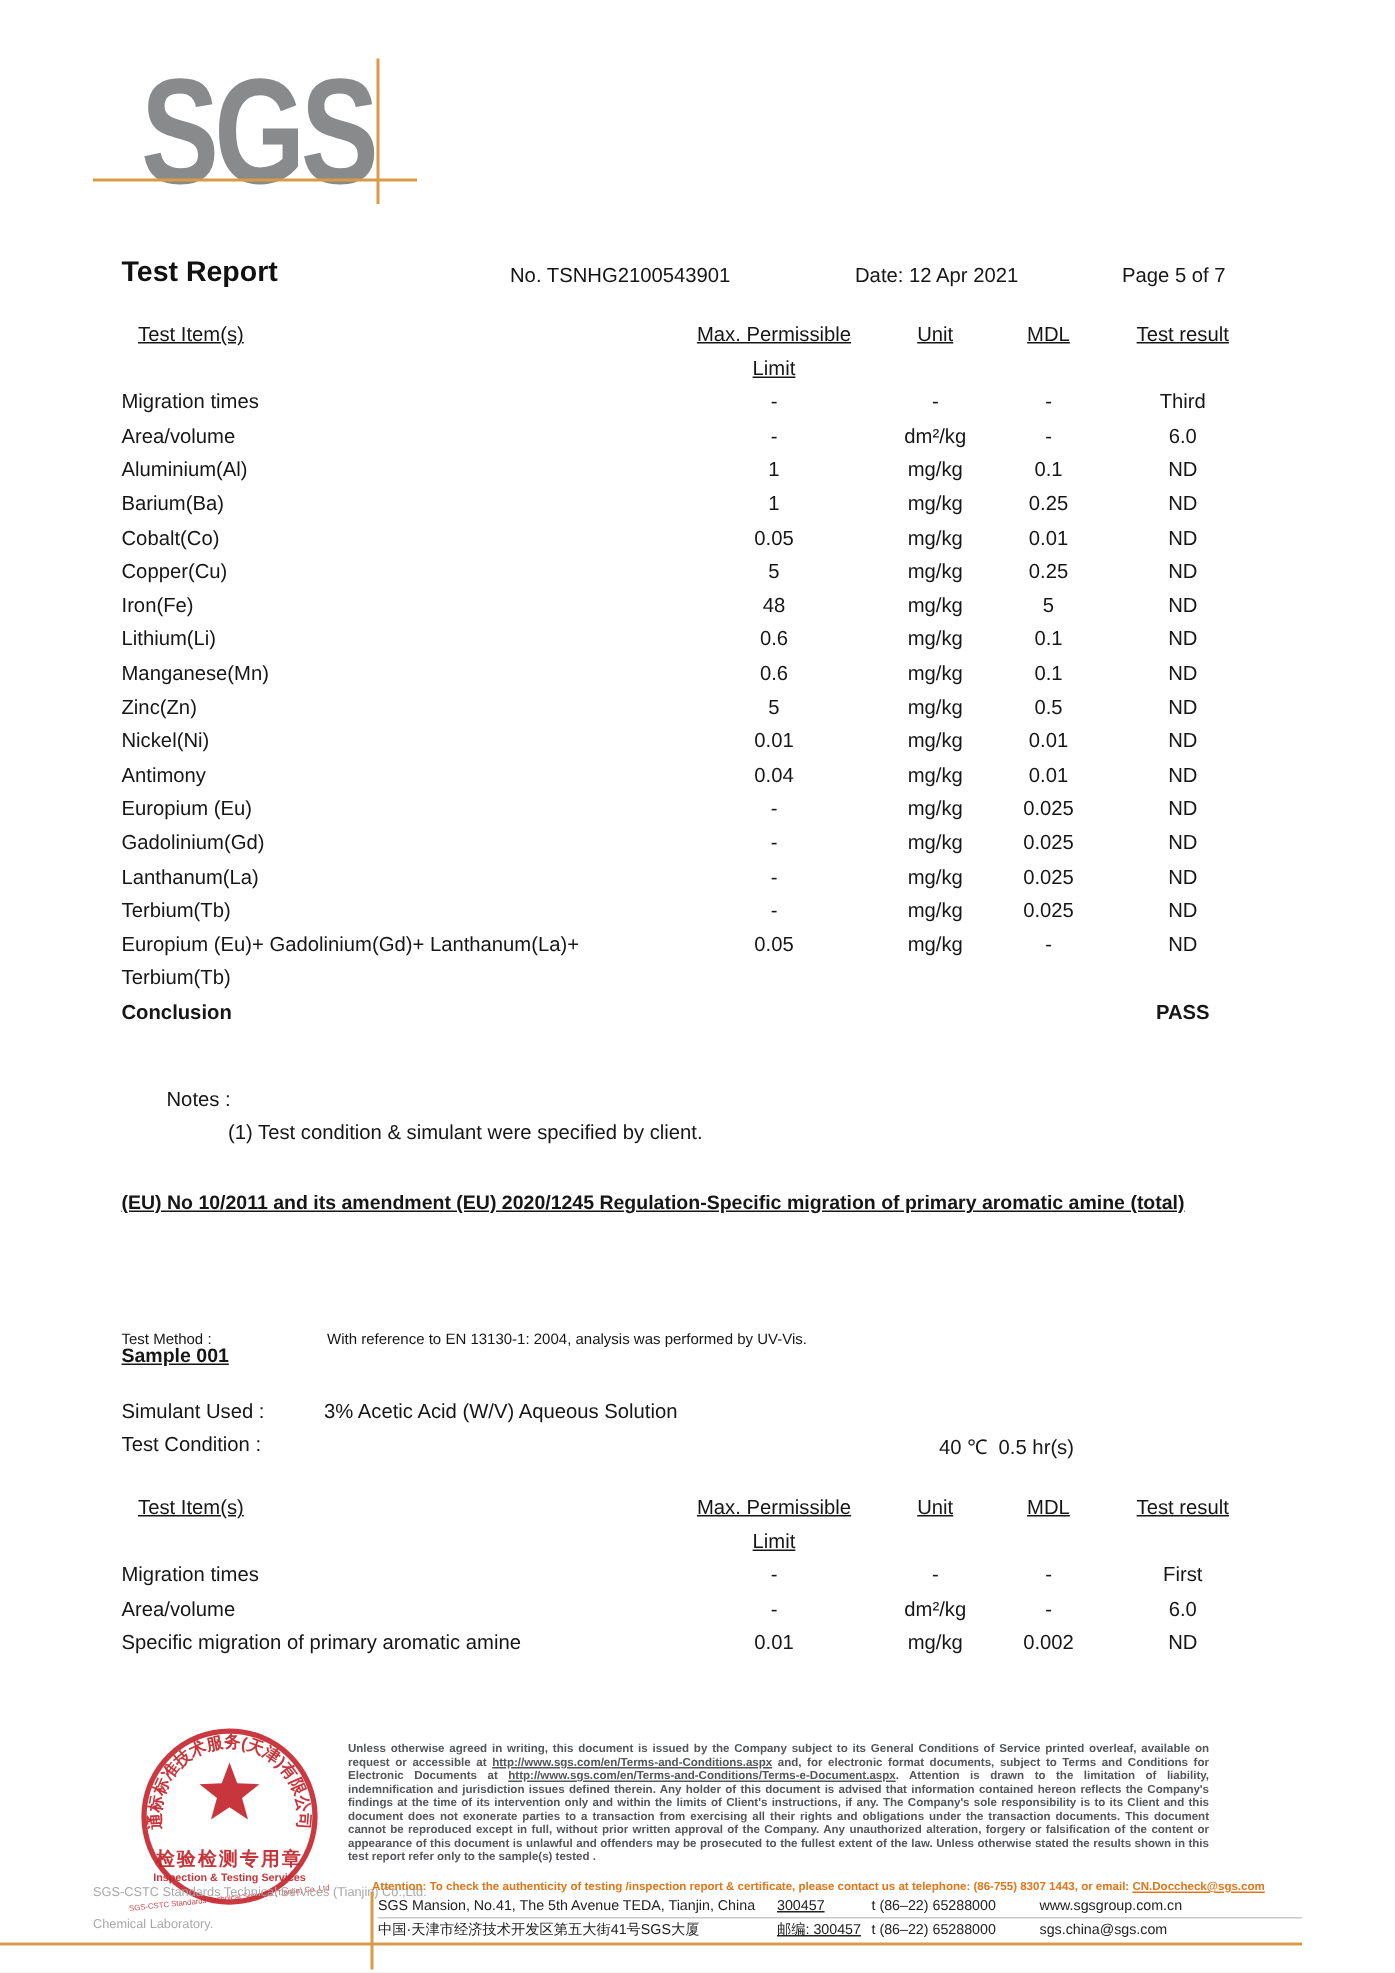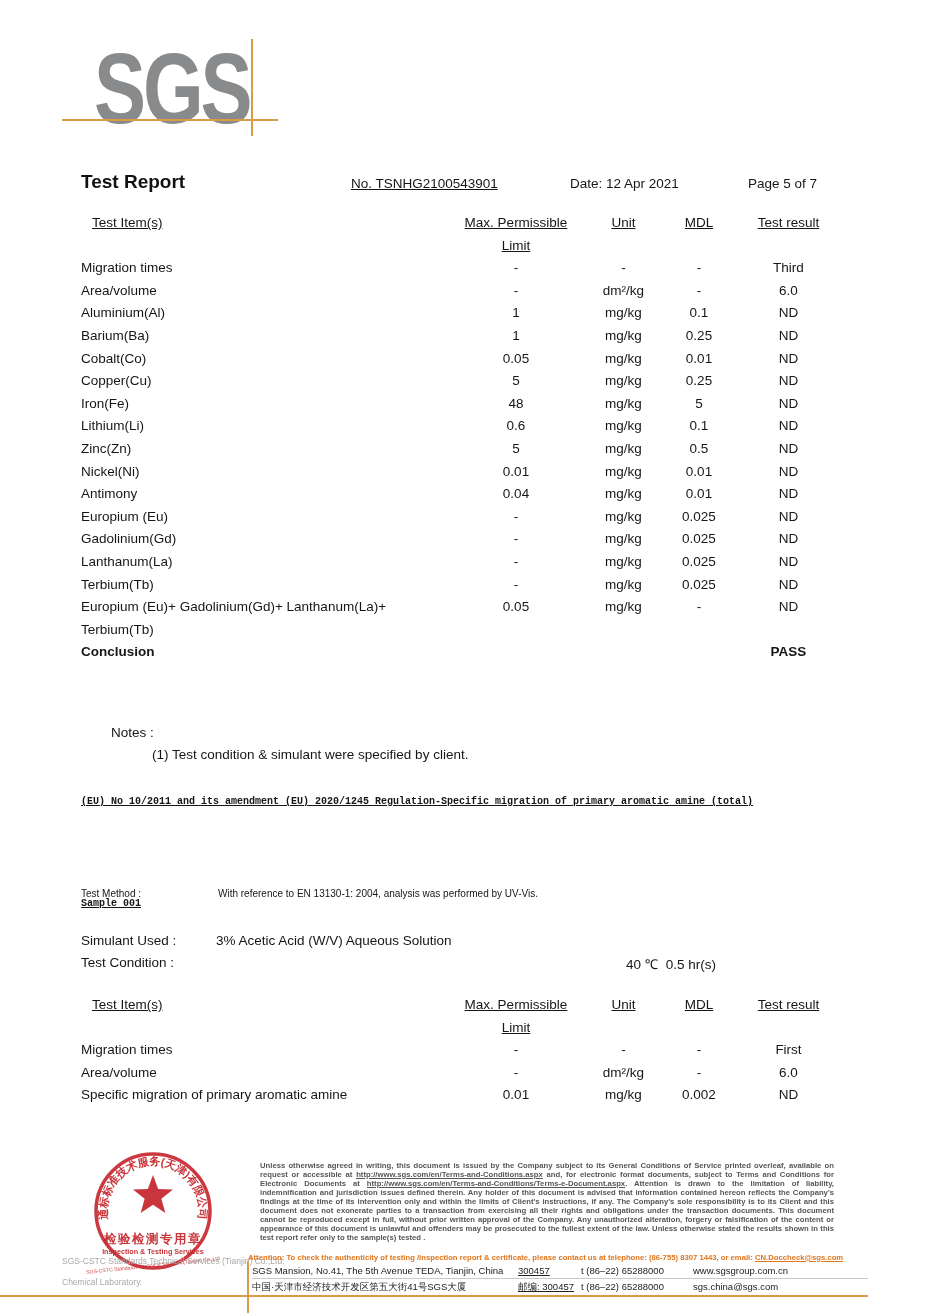--- a/index.html
+++ b/index.html
@@ -19,45 +19,45 @@
   table.report{border-collapse:collapse;table-layout:fixed;width:759px;font-size:13.5px;}
   table.report th,table.report td{padding:0;vertical-align:top;line-height:22.6px;font-weight:normal;}
   table.report .c{text-align:center;}
   table.report th{text-align:center;}
   table.report th.left{text-align:left;padding-left:11px;}
   .u{text-decoration:underline;}
   tr.bold td{font-weight:bold;}
 
   .lbl{display:inline-block;}
   .pre{white-space:pre-wrap;text-align:right;}
-  .section-head{font-weight:bold;text-decoration:underline;font-size:10px;line-height:22.5px;font-family:Liberation Mono, monospace;}
+  .section-head{font-weight:bold;text-decoration:underline;font-size:13px;line-height:22.5px;}
 
   
-  .disclaimer{position:absolute;left:260px;top:1153px;width:574px;font-size:7.7px;line-height:9.1px;
+  .disclaimer{position:absolute;left:232px;top:1153px;width:574px;font-size:7.7px;line-height:9.1px;
               font-weight:bold;color:#55565a;text-align:justify;}
   .attention{position:absolute;left:248px;top:1245px;width:612px;font-size:7.7px;line-height:9px;
              font-weight:bold;color:#e0761c;}
   .addr{position:absolute;left:252px;top:1263px;width:616px;font-size:9.5px;color:#222;}
   .addr-row{display:flex;line-height:15px;align-items:baseline;}
   .addr-row+.addr-row{border-top:1px solid #c9c9c9;}
   .a1{width:266px;}.a2{width:63px;text-decoration:underline;}.a3{width:112px;}.a4{flex:1;}
   .member{position:absolute;right:102px;top:1298px;font-size:14px;color:#222;margin-top:32px;}
   .company-gray{position:absolute;left:62px;font-size:8.5px;color:#a8a8a8;}
 </style>
 </head>
 <body>
 
 <div class="page">
 
   <div class="logo-text">SGS</div>
   <div class="xline" style="left:62px;top:119px;width:216px;height:2px;"></div>
   <div class="xline" style="left:251px;top:39px;width:2px;height:97px;"></div>
 
   <div class="title">Test Report</div>
-  <div class="meta" style="left:351px;text-decoration:underline;">No. TSNHG2100543901</div>
+  <div class="meta" style="left:340px;">No. TSNHG2100543901</div>
   <div class="meta" style="left:570px;">Date: 12 Apr 2021</div>
   <div class="meta" style="left:748px;">Page 5 of 7</div>
 
   <div class="abs" style="left:81px;top:212px;">
     <table class="report">
       <colgroup>
           <col style="width:365px">
           <col style="width:140px">
           <col style="width:75px">
           <col style="width:76px">
@@ -130,20 +130,27 @@
     <td class="c">ND</td>
   </tr>
           <tr>
     <td>Lithium(Li)</td>
     <td class="c">0.6</td>
     <td class="c">mg/kg</td>
     <td class="c">0.1</td>
     <td class="c">ND</td>
   </tr>
           <tr>
+    <td>Manganese(Mn)</td>
+    <td class="c">0.6</td>
+    <td class="c">mg/kg</td>
+    <td class="c">0.1</td>
+    <td class="c">ND</td>
+  </tr>
+          <tr>
     <td>Zinc(Zn)</td>
     <td class="c">5</td>
     <td class="c">mg/kg</td>
     <td class="c">0.5</td>
     <td class="c">ND</td>
   </tr>
           <tr>
     <td>Nickel(Ni)</td>
     <td class="c">0.01</td>
     <td class="c">mg/kg</td>

